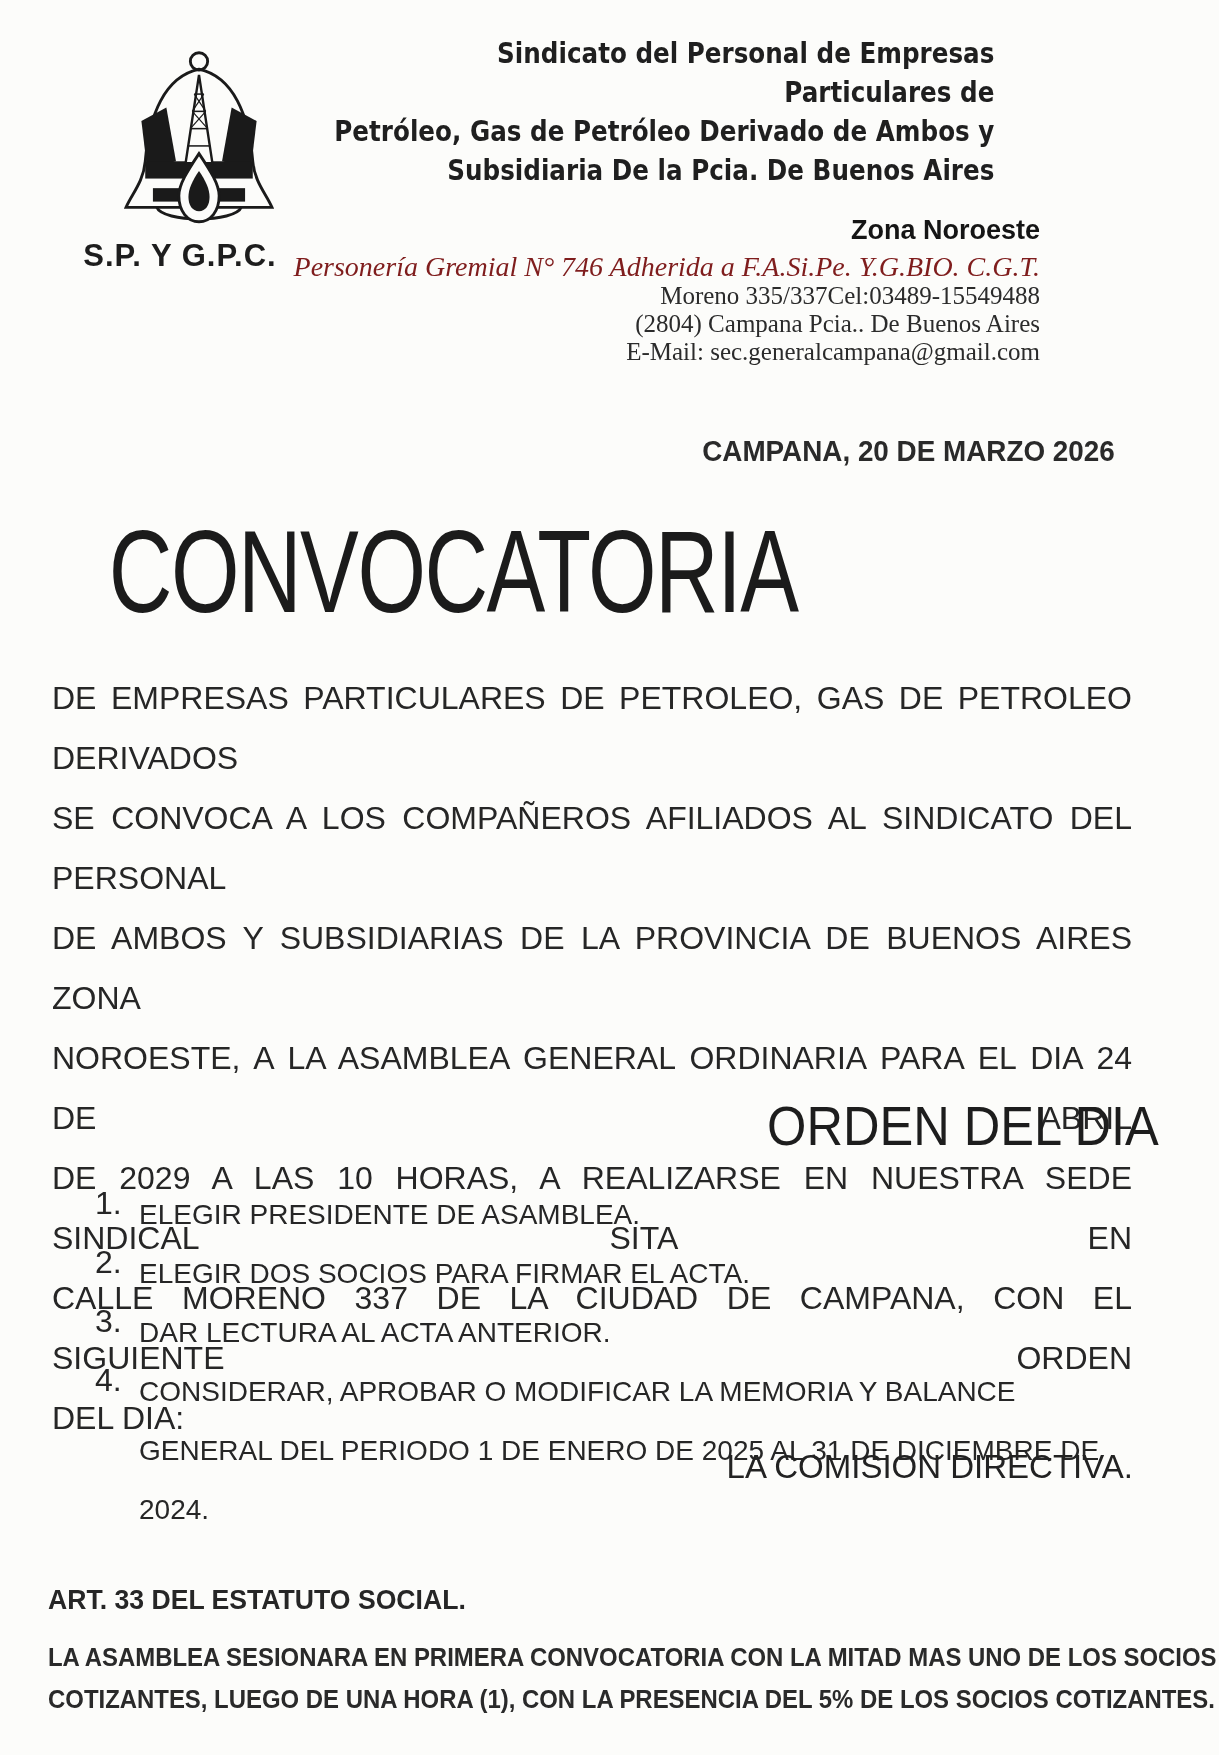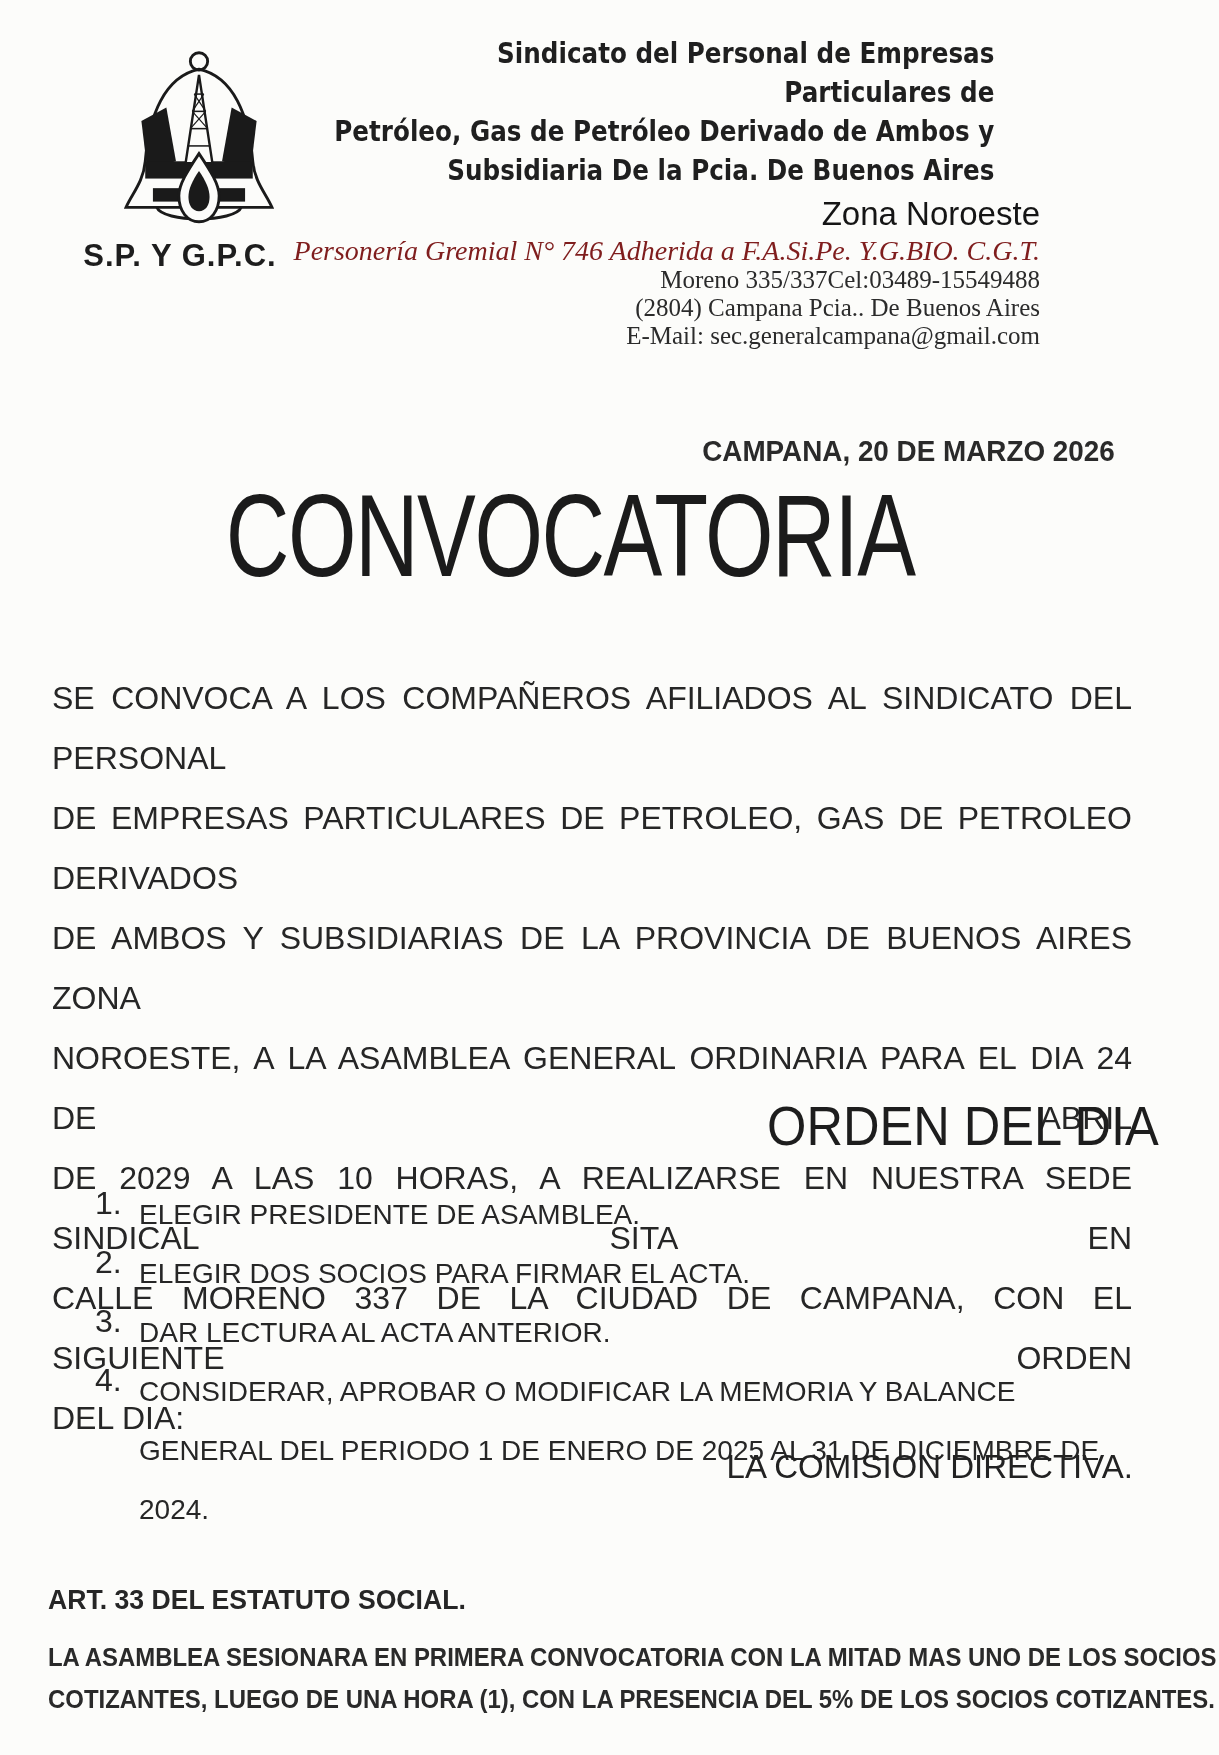--- a/index.html
+++ b/index.html
@@ -20,38 +20,38 @@
   }
   .head-col{
     position:absolute;left:280px;top:34px;width:760px;text-align:right;
   }
   .org-line{
     font-weight:bold;font-size:28px;line-height:39px;color:#1f1f1f;
     font-family:"DejaVu Sans","Liberation Sans",sans-serif;
     transform:scaleX(.88);transform-origin:50% 50%;
   }
   .zone{
-    margin-top:4px;font-weight:normal;font-size:33px;line-height:40px;color:#151515;
+    margin-top:20px;font-weight:bold;font-size:27px;line-height:40px;color:#151515;
   }
   .reg-line{
     font-family:"Liberation Serif",serif;font-style:italic;
     font-size:28px;line-height:30px;color:#7f1d1d;margin-top:2px;
   }
   .addr-line{
     font-family:"Liberation Serif",serif;
     font-size:25px;line-height:28px;color:#2b2b2b;
   }
   
   .dateline{
     position:absolute;top:435px;right:104px;
     font-size:29px;font-weight:bold;color:#2a2a2a;
     transform:scaleX(.96);transform-origin:100% 50%;
   }
   
-  .title-wrap{position:absolute;left:0;top:480px;width:1140px;text-align:center;}
+  .title-wrap{position:absolute;left:0;top:516px;width:1140px;text-align:left;}
   .title-text{
     display:inline-block;
     font-size:116px;line-height:112px;font-weight:400;color:#1b1b1b;
     letter-spacing:-2px;
     transform:scaleX(.76);transform-origin:50% 50%;
     white-space:nowrap;
   }
   
   .body-par{position:absolute;left:52px;top:668px;width:1080px;}
   .body-line{
@@ -131,22 +131,22 @@
     <div class="addr-line">E-Mail: sec.generalcampana@gmail.com</div>
   </div>
 
   <div class="dateline">CAMPANA, 20 DE MARZO 2026</div>
 
   <div class="title-wrap">
     <span class="title-text">CONVOCATORIA</span>
   </div>
 
   <div class="body-par">
+    <div class="body-line just">DE EMPRESAS PARTICULARES DE PETROLEO, GAS DE PETROLEO DERIVADOS</div>
     <div class="body-line just">SE CONVOCA A LOS COMPAÑEROS AFILIADOS AL SINDICATO DEL PERSONAL</div>
-    <div class="body-line just">DE EMPRESAS PARTICULARES DE PETROLEO, GAS DE PETROLEO DERIVADOS</div>
     <div class="body-line just">DE AMBOS Y SUBSIDIARIAS DE LA PROVINCIA DE BUENOS AIRES ZONA</div>
     <div class="body-line just">NOROESTE, A LA ASAMBLEA GENERAL ORDINARIA PARA EL DIA 24 DE ABRIL</div>
     <div class="body-line just">DE 2029 A LAS 10 HORAS, A REALIZARSE EN NUESTRA SEDE SINDICAL SITA EN</div>
     <div class="body-line just">CALLE MORENO 337 DE LA CIUDAD DE CAMPANA, CON EL SIGUIENTE ORDEN</div>
     <div class="body-line">DEL DIA:</div>
   </div>
 
   <div class="agenda-heading-wrap">
     <span class="agenda-heading">ORDEN DEL DIA</span>
   </div>

